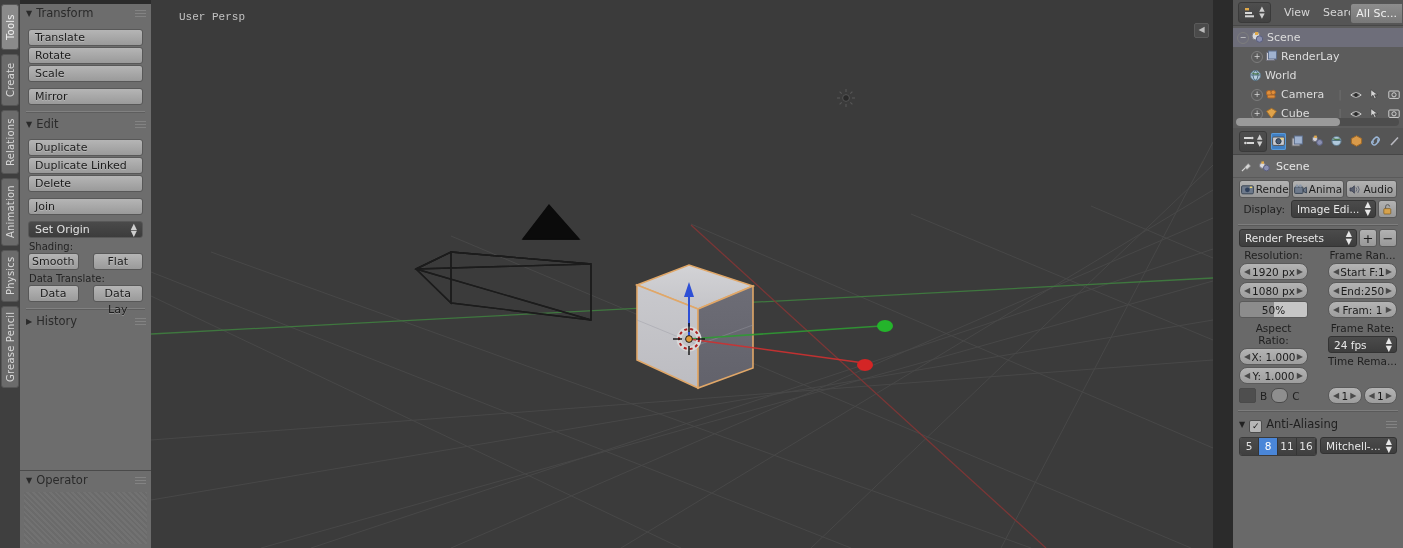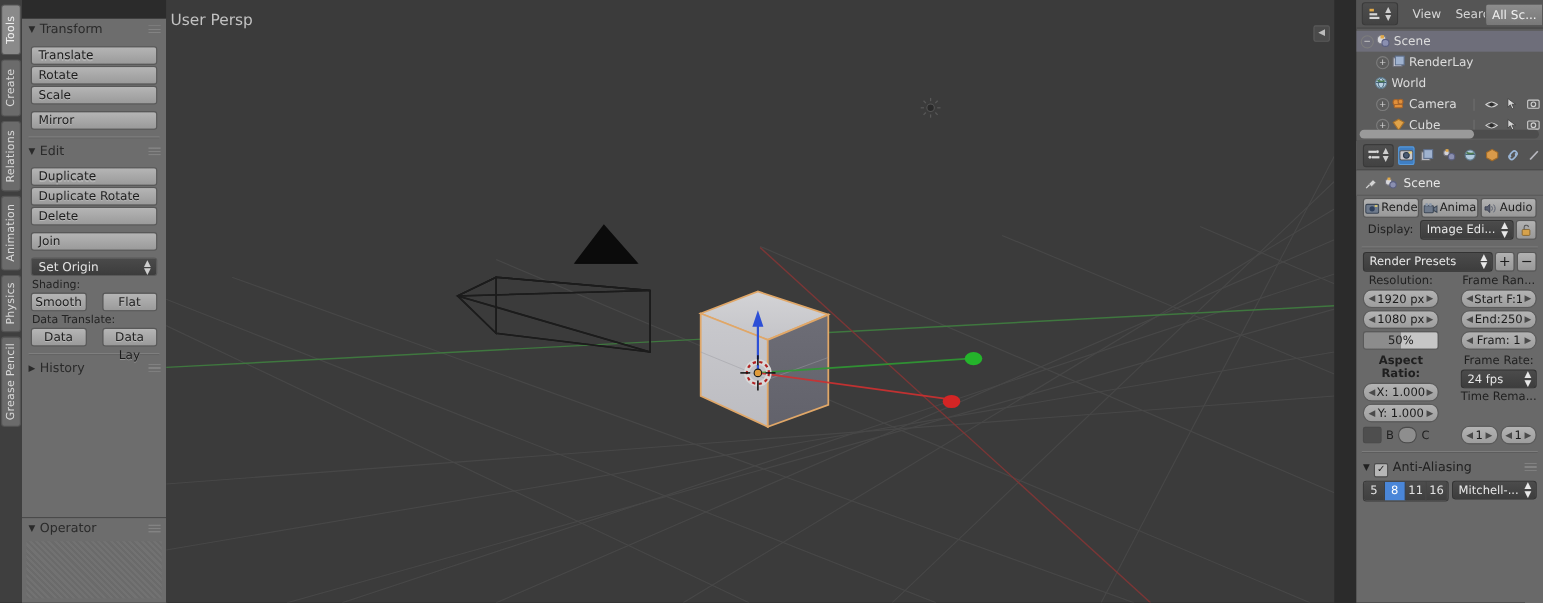--- a/index.html
+++ b/index.html
@@ -21,21 +21,21 @@
     background:#6b6b6b;border:1px solid #555;border-radius:3px;
     color:#d8d8d8;font-size:10px;
     writing-mode:vertical-rl;transform:rotate(180deg);
     text-align:center;line-height:18px;letter-spacing:.2px;
     box-sizing:border-box;padding:3px 0;
   }
   .tabstrip .tab.active{background:#8a8a8a;color:#efefef;}
 
   
   .toolshelf{
-    position:absolute;left:20px;top:17px;width:131px;height:470px;
+    position:absolute;left:20px;top:4px;width:131px;height:470px;
     background:#6d6d6d;border-right:1px solid #3a3a3a;
     overflow:hidden;
   }
   .panelhdr{
     position:relative;height:19px;line-height:19px;
     padding-left:6px;color:#2a2a2a;font-size:11.5px;font-weight:normal;
   }
   .panelhdr .tri{display:inline-block;font-size:8px;margin-right:4px;vertical-align:1px;color:#2a2a2a;}
   .panelhdr .grip{
     position:absolute;right:5px;top:6px;width:11px;height:7px;
@@ -72,21 +72,21 @@
     margin:2px 4px;height:52px;
     background:repeating-linear-gradient(45deg,#6a6a6a 0 2px,#737373 2px 4px);
     opacity:.85;
   }
 
   
   .viewport{
     position:absolute;left:151px;top:0;width:1062px;height:548px;
     background:#3b3b3b;overflow:hidden;
   }
-  .vp-label{position:absolute;left:4px;top:11px;color:#c2c2c2;font-size:14px;}
+  .vp-label{position:absolute;left:28px;top:11px;color:#c2c2c2;font-size:11px;font-family:Liberation Mono, monospace;}
   .vp-collapse{
     position:absolute;right:4px;top:23px;width:13px;height:13px;
     background:#4a4a4a;border:1px solid #5a5a5a;border-radius:2px;
     color:#bbb;font-size:8px;line-height:12px;text-align:center;
   }
 
   
   .outliner{
     position:absolute;left:1233px;top:0;width:170px;height:128px;
     background:#5c5c5c;overflow:hidden;
@@ -225,21 +225,21 @@
     <div class="btn">Mirror</div>
 
     <div class="sep"></div>
 
     <div class="panelhdr">
       <span class="tri">▼</span><span>Edit</span>
       <span class="grip"></span>
     </div>
     <div style="height:4px"></div>
     <div class="btn">Duplicate</div>
-    <div class="btn">Duplicate Rotate</div>
+    <div class="btn">Duplicate Linked</div>
     <div class="btn">Delete</div>
     <div style="height:4px"></div>
     <div class="btn">Join</div>
     <div style="height:4px"></div>
     <div class="btn dark">
       <span>Set Origin</span>
       <span class="updown">▲<br>▼</span>
     </div>
 
     <div class="lbl">Shading:</div>
@@ -624,21 +624,21 @@
         <div class="numf">
           <span class="a l">◀</span>
           <span>Fram: 1</span>
           <span class="a r">▶</span>
         </div>
       </div>
     </div>
 
     <div class="pcol" style="margin-top:4px;">
       <div>
-        <div class="plabel" style="margin-bottom:2px;font-weight:bold;">Aspect Ratio:</div>
+        <div class="plabel" style="margin-bottom:2px;">Aspect Ratio:</div>
         <div class="numf" style="margin-bottom:2px;">
           <span class="a l">◀</span>
           <span>X: 1.000</span>
           <span class="a r">▶</span>
         </div>
         <div class="numf">
           <span class="a l">◀</span>
           <span>Y: 1.000</span>
           <span class="a r">▶</span>
         </div>

